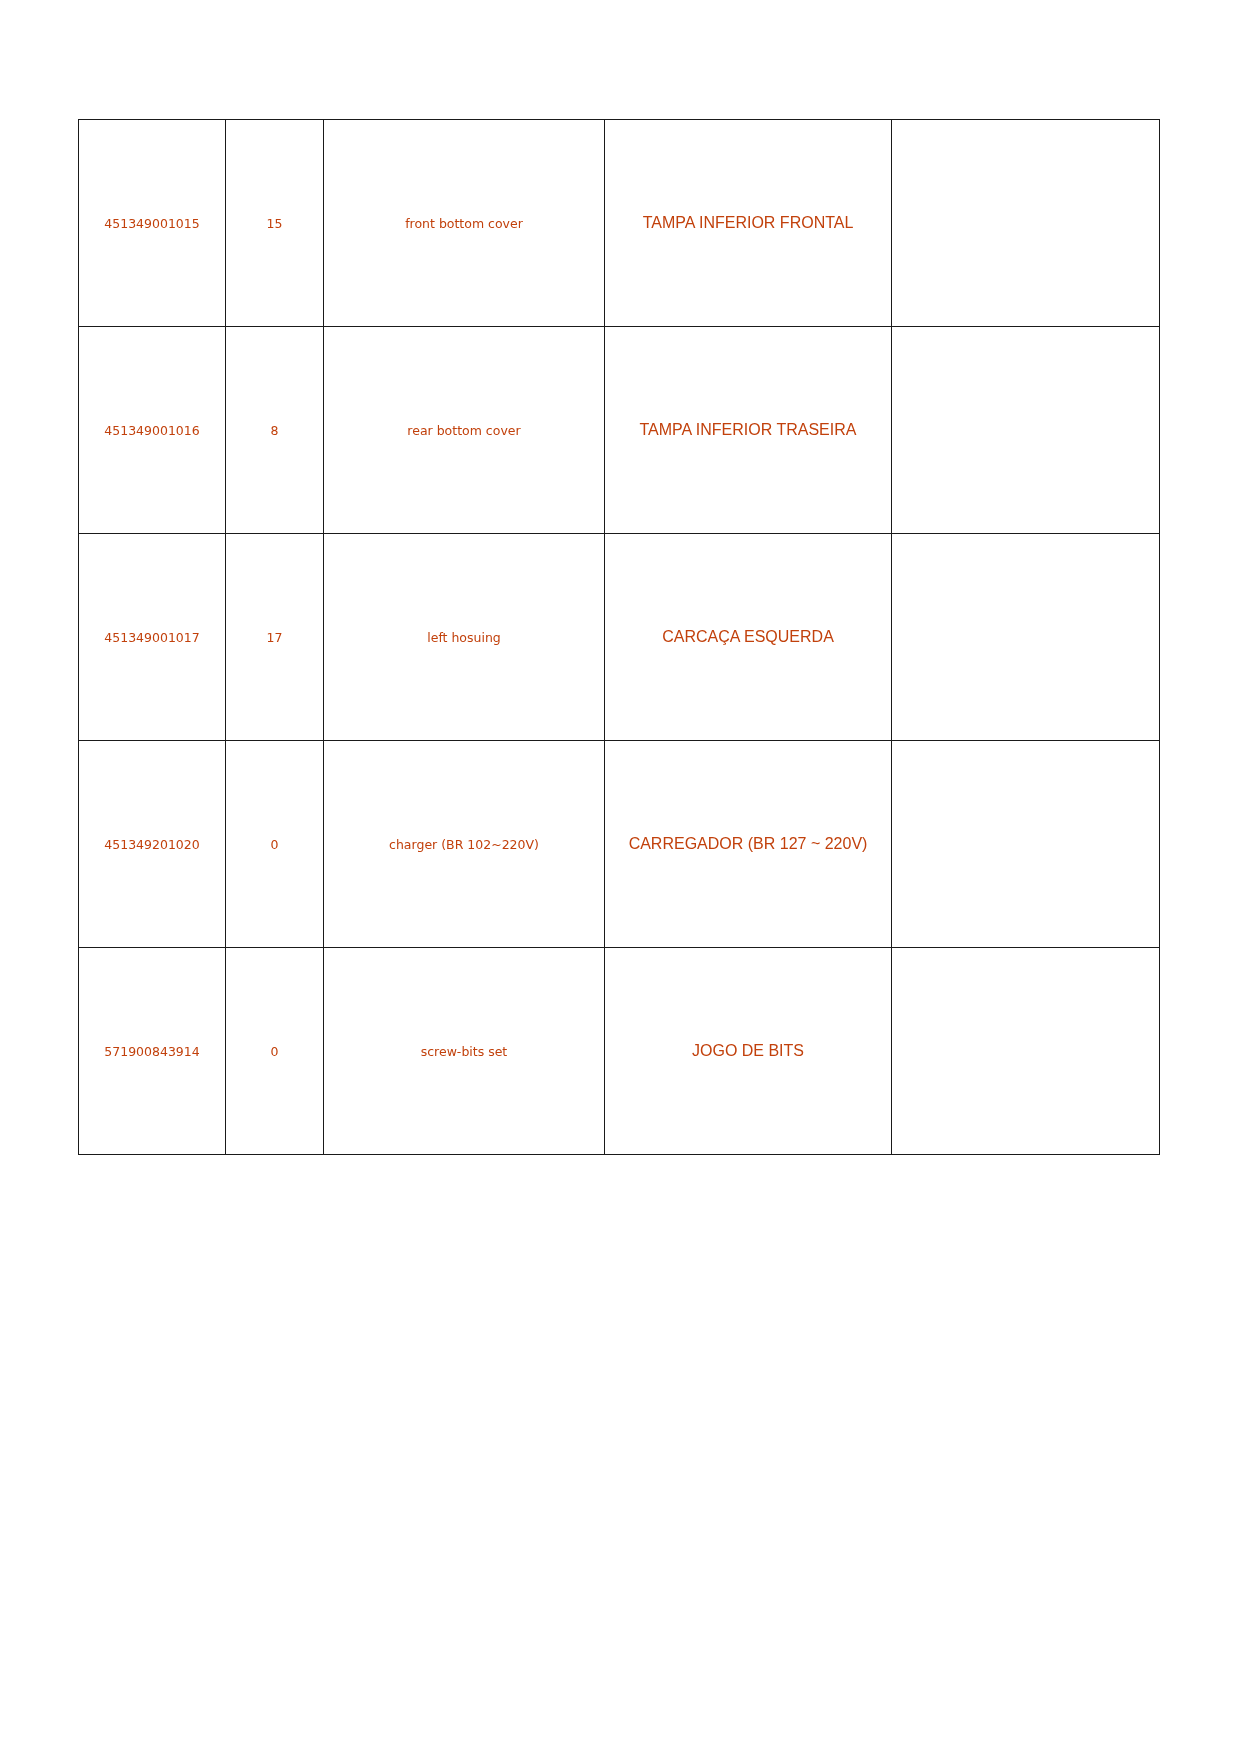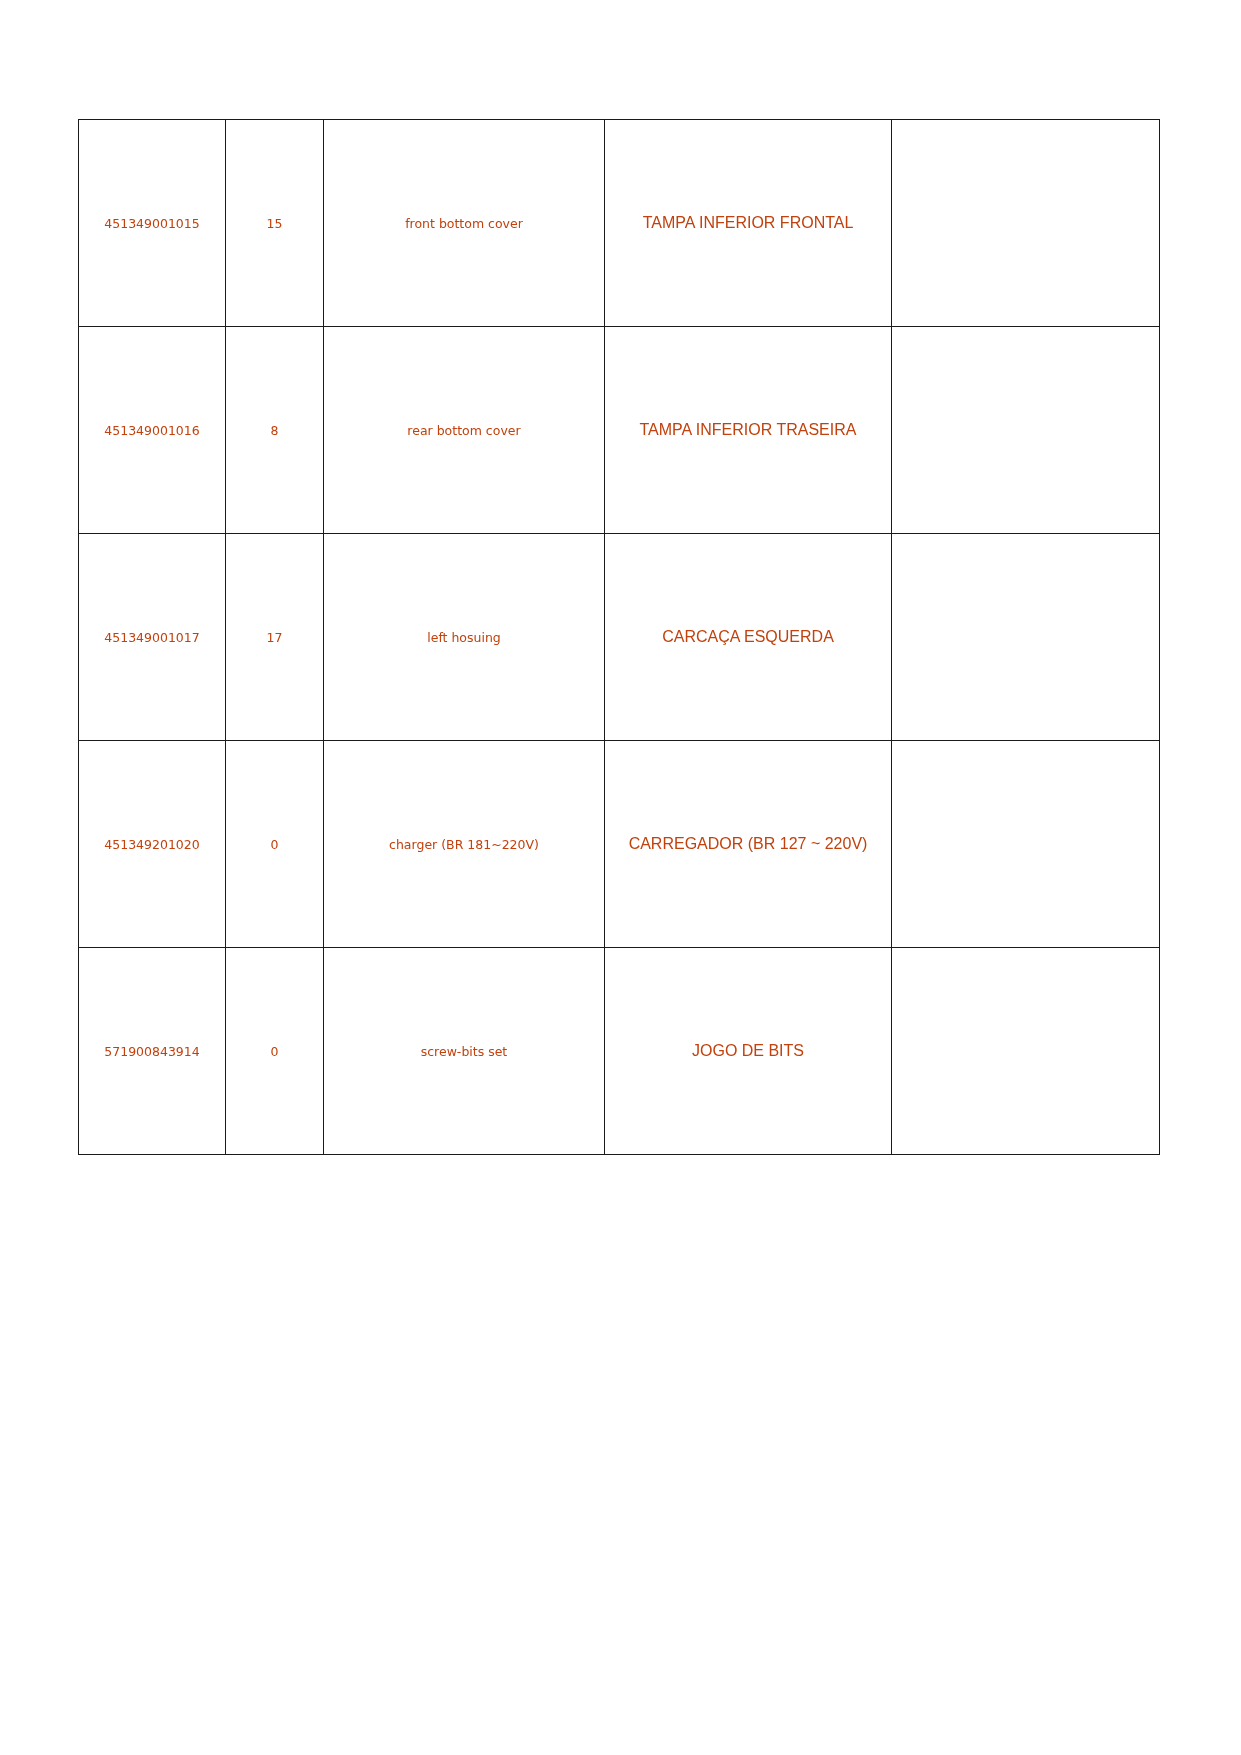--- a/index.html
+++ b/index.html
@@ -44,21 +44,21 @@
       <tr>
         <td class="small">451349001017</td>
         <td class="small">17</td>
         <td class="small">left hosuing</td>
         <td class="pt">CARCAÇA ESQUERDA</td>
         <td class="small"></td>
       </tr>
       <tr>
         <td class="small">451349201020</td>
         <td class="small">0</td>
-        <td class="small">charger (BR 181~220V)</td>
+        <td class="small">charger (BR 102~220V)</td>
         <td class="pt">CARREGADOR (BR 127 ~ 220V)</td>
         <td class="small"></td>
       </tr>
       <tr>
         <td class="small">571900843914</td>
         <td class="small">0</td>
         <td class="small">screw-bits set</td>
         <td class="pt">JOGO DE BITS</td>
         <td class="small"></td>
       </tr>

